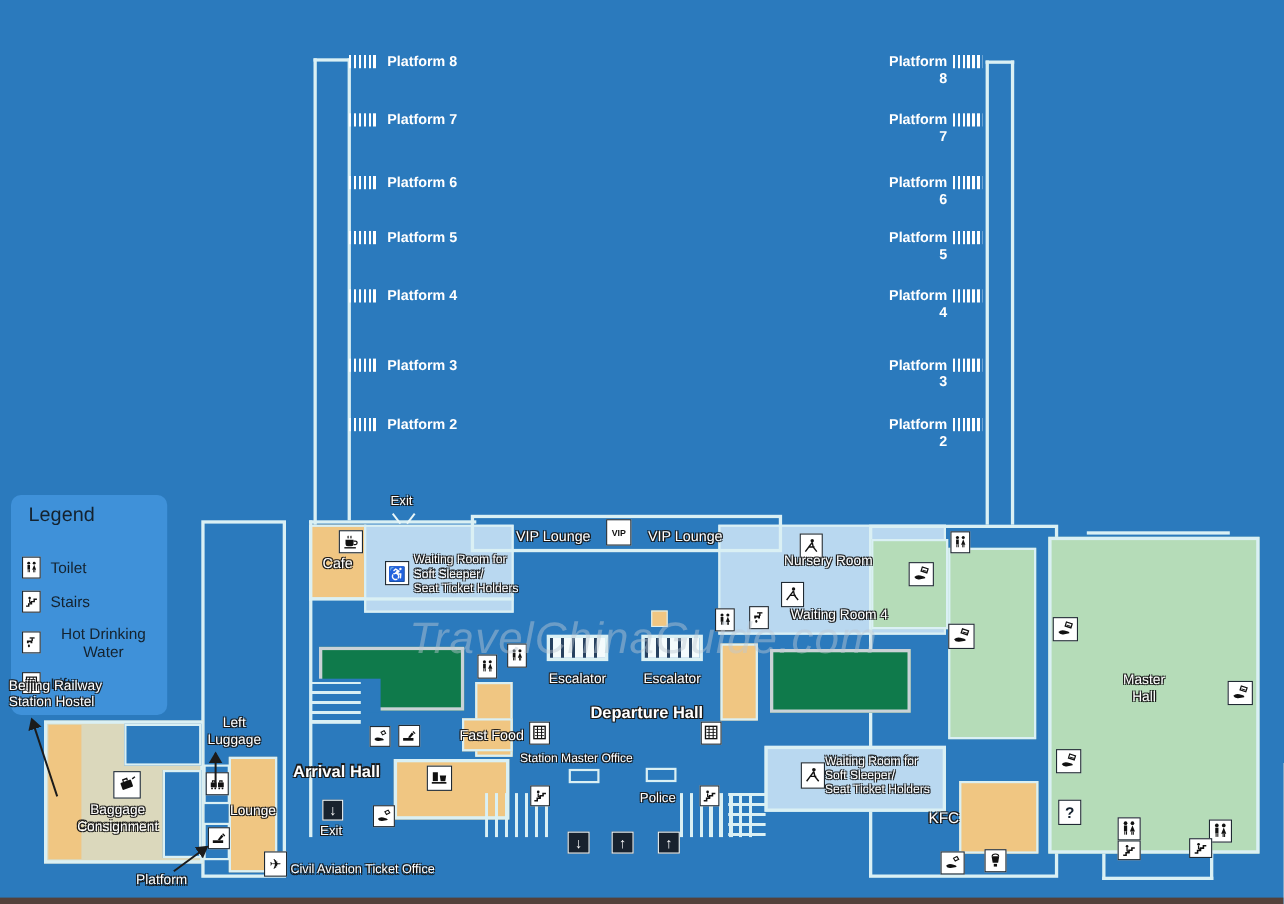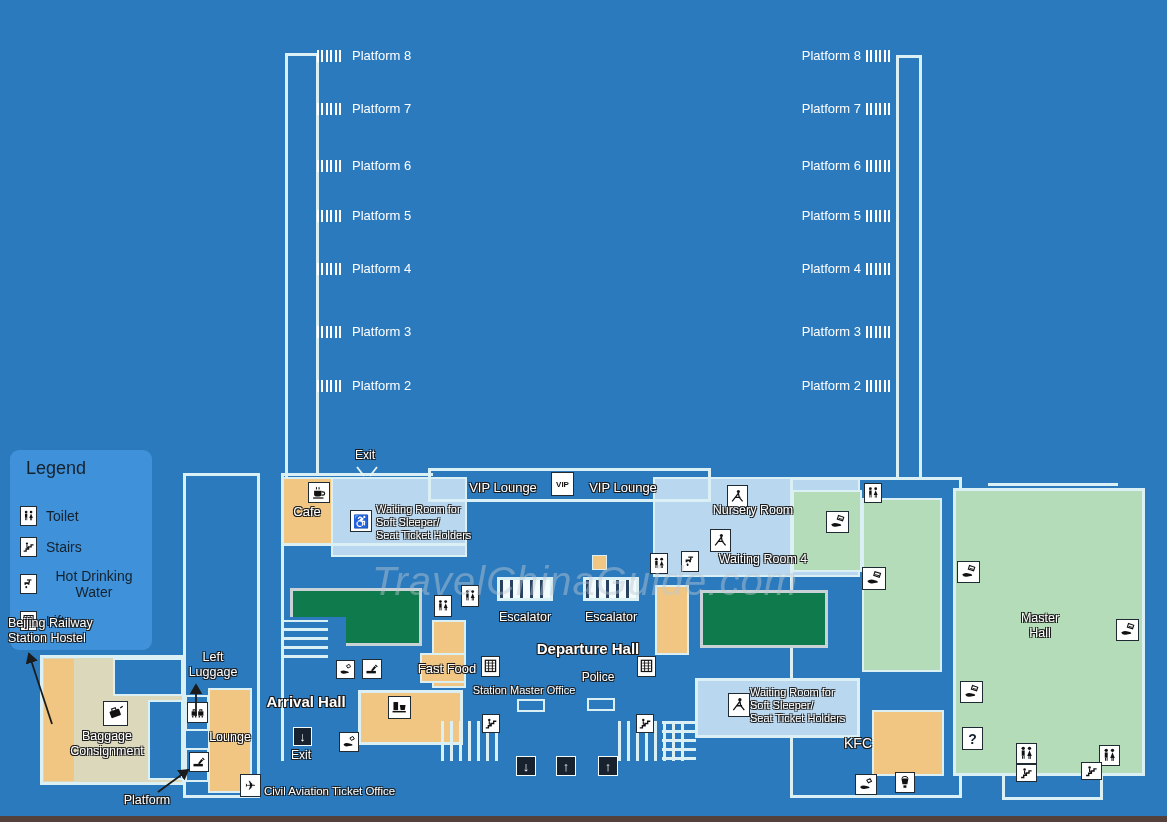--- a/index.html
+++ b/index.html
@@ -12,21 +12,21 @@
   .icon{position:absolute;background:#ffffff;border:1px solid #1f2a33;display:flex;
         align-items:center;justify-content:center;overflow:hidden;z-index:25;color:#111;}
   .icon svg{width:88%;height:88%;display:block;}
   .icon.dark{background:#18222e;border:1px solid #f2fafc;color:#fff;}
   .icon .arr{font-size:13px;font-weight:bold;color:#fff;line-height:1;}
   .icon .uni{font-size:13px;line-height:1;}
   .icon .viptxt{font-size:8px;letter-spacing:0;}
   .icon .q{font-size:14px;font-weight:bold;color:#14212e;}
   .lbl{position:absolute;color:#ffffff;white-space:pre-line;line-height:1.16;z-index:30;
        text-shadow:-1px -1px 0 #1a1a1a,1px -1px 0 #1a1a1a,-1px 1px 0 #1a1a1a,1px 1px 0 #1a1a1a;}
-  .plat{position:absolute;color:#ffffff;font-size:13px;z-index:15;}
+  .plat{position:absolute;color:#ffffff;font-size:13px;z-index:15;font-weight:bold;}
   .hatch{position:absolute;z-index:14;
          background:repeating-linear-gradient(90deg,#ffffff 0 2px,rgba(255,255,255,0) 2px 4.5px);}
   .watermark{position:absolute;left:585px;top:559px;transform:translateX(-50%);
              font-size:40px;letter-spacing:1px;color:rgba(188,200,210,0.45);z-index:28;
              white-space:nowrap;font-style:italic;}
   #legend{position:absolute;left:10px;top:450px;width:142px;border-radius:9px;
           padding:8px 10px;z-index:20;}
   #legend .lg-title{font-size:18px;color:#14222e;margin:0 0 27px 6px;}
   .lg-row{display:flex;align-items:center;margin-bottom:11px;}
   .lg-row .icon{position:static;flex:0 0 auto;width:17px;height:20px;margin-right:9px;}
@@ -457,21 +457,21 @@
 Seat Ticket Holders</div>
     <div class="lbl" style="left: 503px; top: 480px; font-size: 13px; transform: translateX(-50%); text-align: center;">VIP Lounge</div>
     <div class="lbl" style="left: 623px; top: 480px; font-size: 13px; transform: translateX(-50%); text-align: center;">VIP Lounge</div>
     <div class="lbl" style="left: 753px; top: 503px; font-size: 12.5px; transform: translateX(-50%); text-align: center;">Nursery Room</div>
     <div class="lbl" style="left: 757px; top: 552px; font-size: 12.5px; transform: translateX(-50%); text-align: center; padding-left: 12px;">Waiting Room 4</div>
     <div class="lbl" style="left: 525px; top: 610px; font-size: 12.5px; transform: translateX(-50%); text-align: center;">Escalator</div>
     <div class="lbl" style="left: 611px; top: 610px; font-size: 12.5px; transform: translateX(-50%); text-align: center;">Escalator</div>
     <div class="lbl" style="left: 588px; top: 640px; font-size: 15px; font-weight: bold; transform: translateX(-50%); text-align: center;">Departure Hall</div>
     <div class="lbl" style="left: 447px; top: 661px; font-size: 13px; transform: translateX(-50%); text-align: left;">Fast Food</div>
     <div class="lbl" style="left: 524px; top: 684px; font-size: 11px; transform: translateX(-50%); text-align: center;">Station Master Office</div>
-    <div class="lbl" style="left: 598px; top: 671px; font-size: 12px; transform: translateX(-50%); text-align: center;">Police</div>
+    <div class="lbl" style="left: 598px; top: 719px; font-size: 12px; transform: translateX(-50%); text-align: center;">Police</div>
     <div class="lbl" style="left: 306px; top: 693px; font-size: 15px; font-weight: bold; transform: translateX(-50%); text-align: center;">Arrival Hall</div>
     <div class="lbl" style="left: 301px; top: 749px; font-size: 12px; transform: translateX(-50%); text-align: center;">Exit</div>
     <div class="lbl" style="left: 264px; top: 785px; font-size: 11.5px; text-align: left;">Civil Aviation Ticket Office</div>
     <div class="lbl" style="left: 230px; top: 730px; font-size: 12.5px; transform: translateX(-50%); text-align: center;">Lounge</div>
     <div class="lbl" style="left: 213px; top: 650px; font-size: 12.5px; transform: translateX(-50%); text-align: center;">Left
 Luggage</div>
     <div class="lbl" style="left: 147px; top: 793px; font-size: 12.5px; transform: translateX(-50%); text-align: center;">Platform</div>
     <div class="lbl" style="left: 107px; top: 729px; font-size: 12.5px; transform: translateX(-50%); text-align: center;">Baggage
 Consignment</div>
     <div class="lbl" style="left: 8px; top: 616px; font-size: 12.5px; text-align: left;">Beijing Railway

